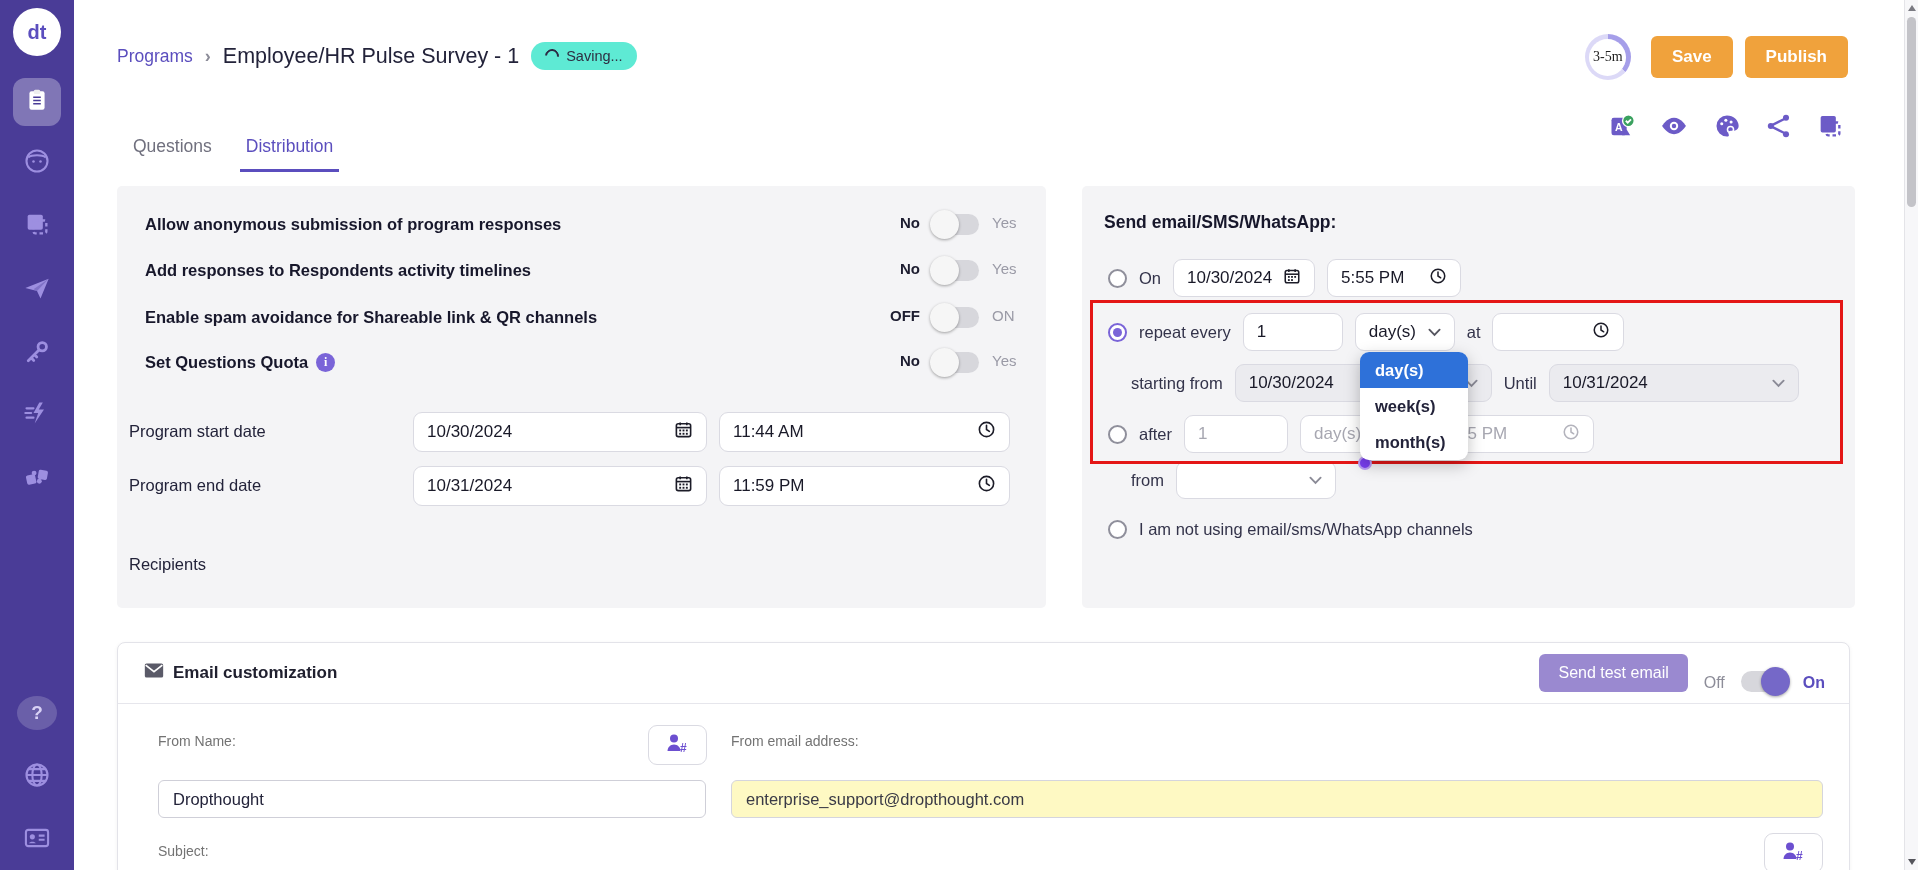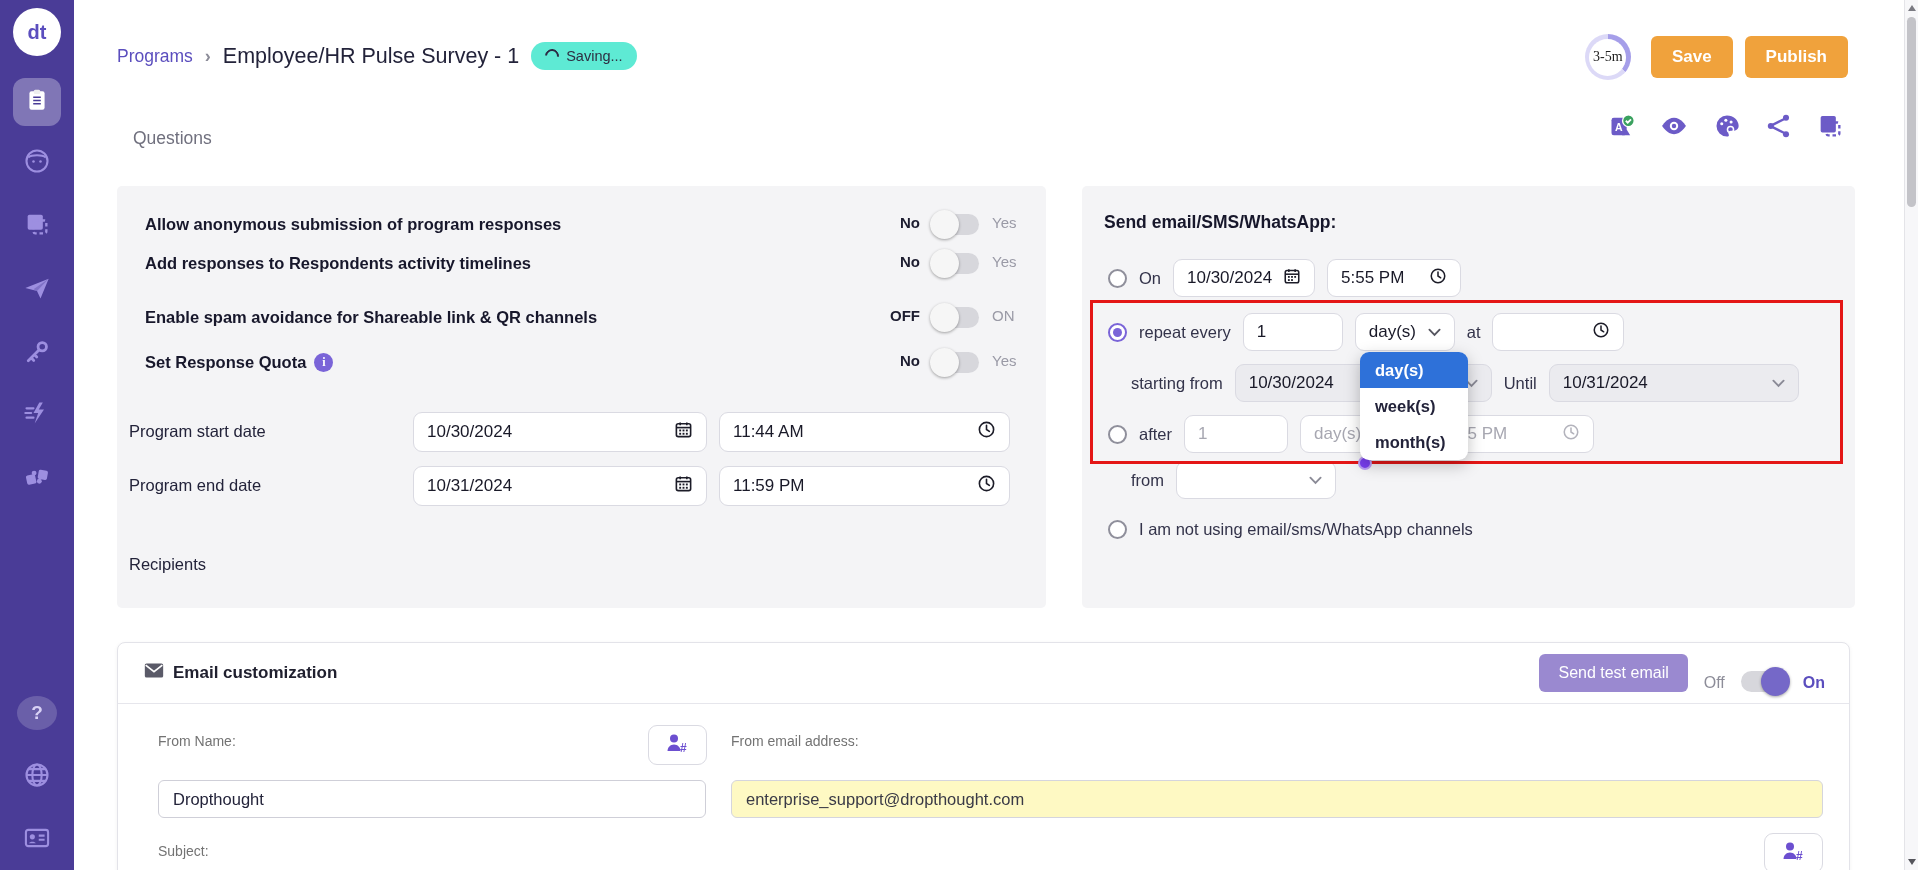--- a/index.html
+++ b/index.html
@@ -27,21 +27,21 @@
   .actions { position:absolute; top:34px; right:70px; display:flex; align-items:center; gap:12px; }
   .ring { width:46px; height:46px; border-radius:50%; background:conic-gradient(#a59ee9 0 130deg,#dcd9f7 130deg 360deg);
           display:flex; align-items:center; justify-content:center; margin-right:8px; }
   .ring>span { width:37px; height:37px; background:#fff; border-radius:50%; display:flex; align-items:center; justify-content:center;
                font-family:"Liberation Serif",serif; font-size:14px; color:#222; }
   .btn-orange { background:#f0a23c; color:#fff; border:none; border-radius:6px; font-size:17px; font-weight:700; padding:11px 21px; cursor:pointer; }
 
   .hicons { position:absolute; top:112px; right:74px; display:flex; gap:23px; align-items:center; }
   .hicons svg { display:block; }
 
-  .tabs { position:absolute; left:127px; top:124px; display:flex; gap:22px;flex-direction:column; }
+  .tabs { position:absolute; left:127px; top:132px; display:flex; gap:22px; }
   .tab { font-size:17.5px; color:#70707e; font-weight:500; padding:4px 6px 12px 6px; }
   .tab.active { color:#5b4ebe; border-bottom:3px solid #5b4ebe; }
 
   
   .card { position:absolute; background:#f4f4f6; border-radius:5px; }
   .lcard { left:117px; top:186px; width:929px; height:422px; }
   .rcard { left:1082px; top:186px; width:773px; height:422px; }
 
   .srow { position:absolute; left:28px; right:24px; height:42px; display:flex; justify-content:space-between; align-items:center; }
   .slabel { font-size:16.5px; font-weight:700; color:#17172b; display:flex; align-items:center; gap:8px; }
@@ -268,21 +268,21 @@
     <div class="slabel">Allow anonymous submission of program responses</div>
     <div class="tclus">
       <span class="tl">No</span>
       <span class="tgl">
           <span class="knob"></span>
         </span>
       <span class="tr">Yes</span>
     </div>
   </div>
 
-  <div class="srow" style="top:56px">
+  <div class="srow" style="top:63px">
     <div class="slabel">Add responses to Respondents activity timelines</div>
     <div class="tclus">
       <span class="tl">No</span>
       <span class="tgl">
           <span class="knob"></span>
         </span>
       <span class="tr">Yes</span>
     </div>
   </div>
 
@@ -292,21 +292,21 @@
       <span class="tl">OFF</span>
       <span class="tgl">
           <span class="knob"></span>
         </span>
       <span class="tr">ON</span>
     </div>
   </div>
 
   <div class="srow" style="top:155px">
     <div class="slabel">
-      <span>Set Response Quota</span>
+      <span>Set Questions Quota</span>
       <span class="info-i">i</span>
     </div>
     <div class="tclus">
       <span class="tl">No</span>
       <span class="tgl">
           <span class="knob"></span>
         </span>
       <span class="tr">Yes</span>
     </div>
   </div>

